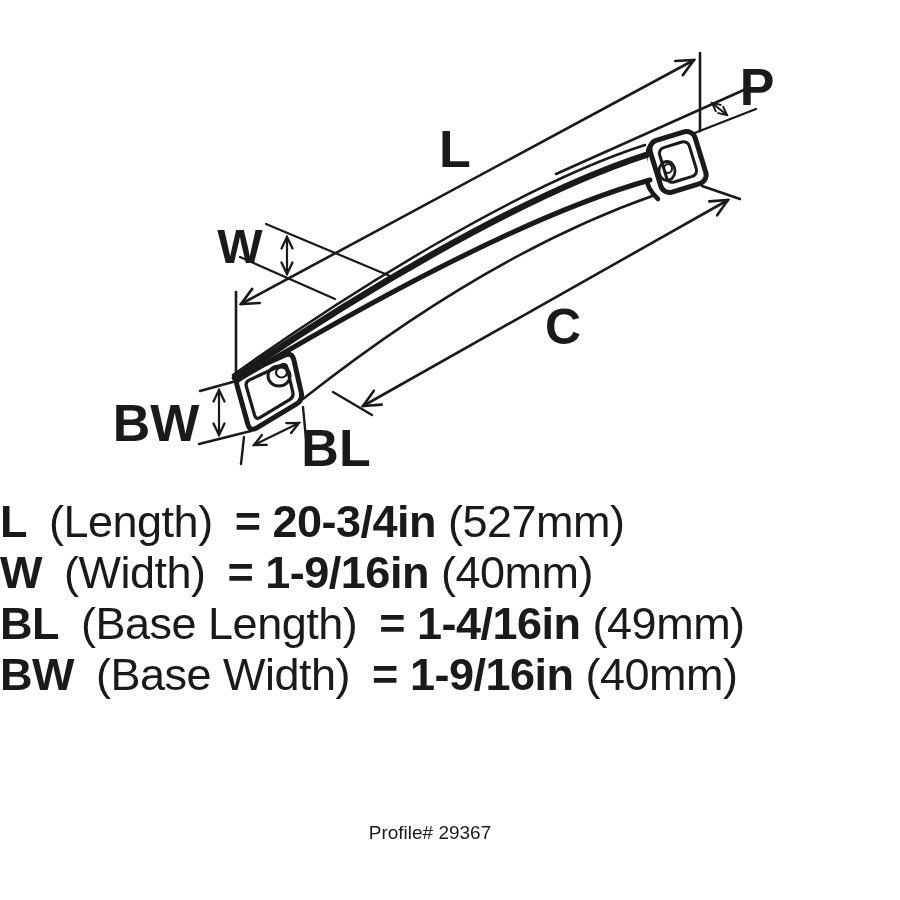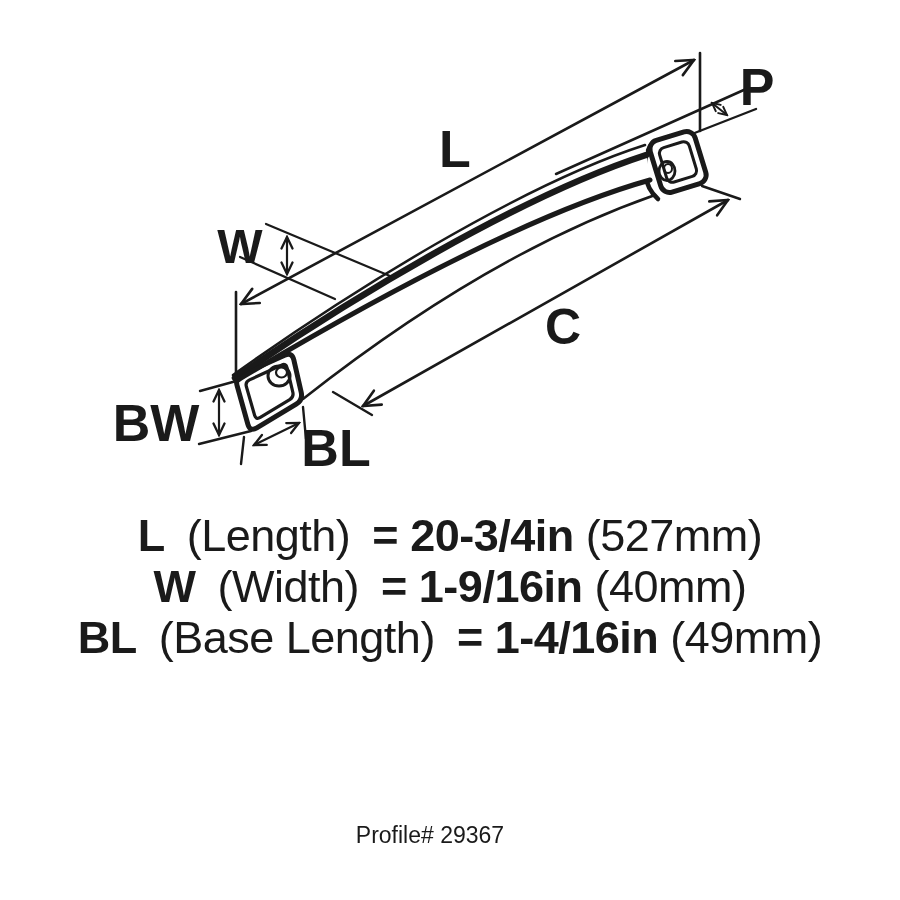--- a/index.html
+++ b/index.html
@@ -22,43 +22,42 @@
     left: 0;
   }
   svg text.dim-label {
     font-family: "Liberation Sans", sans-serif;
     font-weight: 700;
     fill: #1a1a1a;
     text-anchor: middle;
   }
   .specs {
     position: absolute;
-    top: 510px;
+    top: 496px;
     left: 0;
     width: 900px;
-    text-align: center;
   }
   .spec-row {
     font-size: 45px;
     line-height: 51px;
     letter-spacing: -0.5px;
     white-space: nowrap;
     color: #1a1a1a;
   }
   .spec-row .seg { display: inline; }
   .spec-row .b { font-weight: 700; }
   .spec-row .r { font-weight: 400; }
   .spec-row .sp { padding-left: 10px; }
   .profile {
     position: absolute;
     top: 822px;
     left: 0;
     width: 860px;
     text-align: center;
-    font-size: 23px;
+    font-size: 19px;
     font-weight: 400;
     color: #1a1a1a;
   }
 </style>
 </head>
 <body>
 
 <div class="stage">
 
   <svg width="900" height="500" viewBox="0 0 900 500">
@@ -156,16 +155,22 @@
       <span class="seg r sp">(Width)</span>
       <span class="seg b sp">= 1-9/16in</span>
       <span class="seg r">(40mm)</span>
     </div>
     <div class="spec-row">
       <span class="seg b">BL</span>
       <span class="seg r sp">(Base Length)</span>
       <span class="seg b sp">= 1-4/16in</span>
       <span class="seg r">(49mm)</span>
     </div>
+    <div class="spec-row">
+      <span class="seg b">BW</span>
+      <span class="seg r sp">(Base Width)</span>
+      <span class="seg b sp">= 1-9/16in</span>
+      <span class="seg r">(40mm)</span>
+    </div>
   </div>
 
   <div class="profile">Profile# 29367</div>
 </div>
 
 </body></html>

